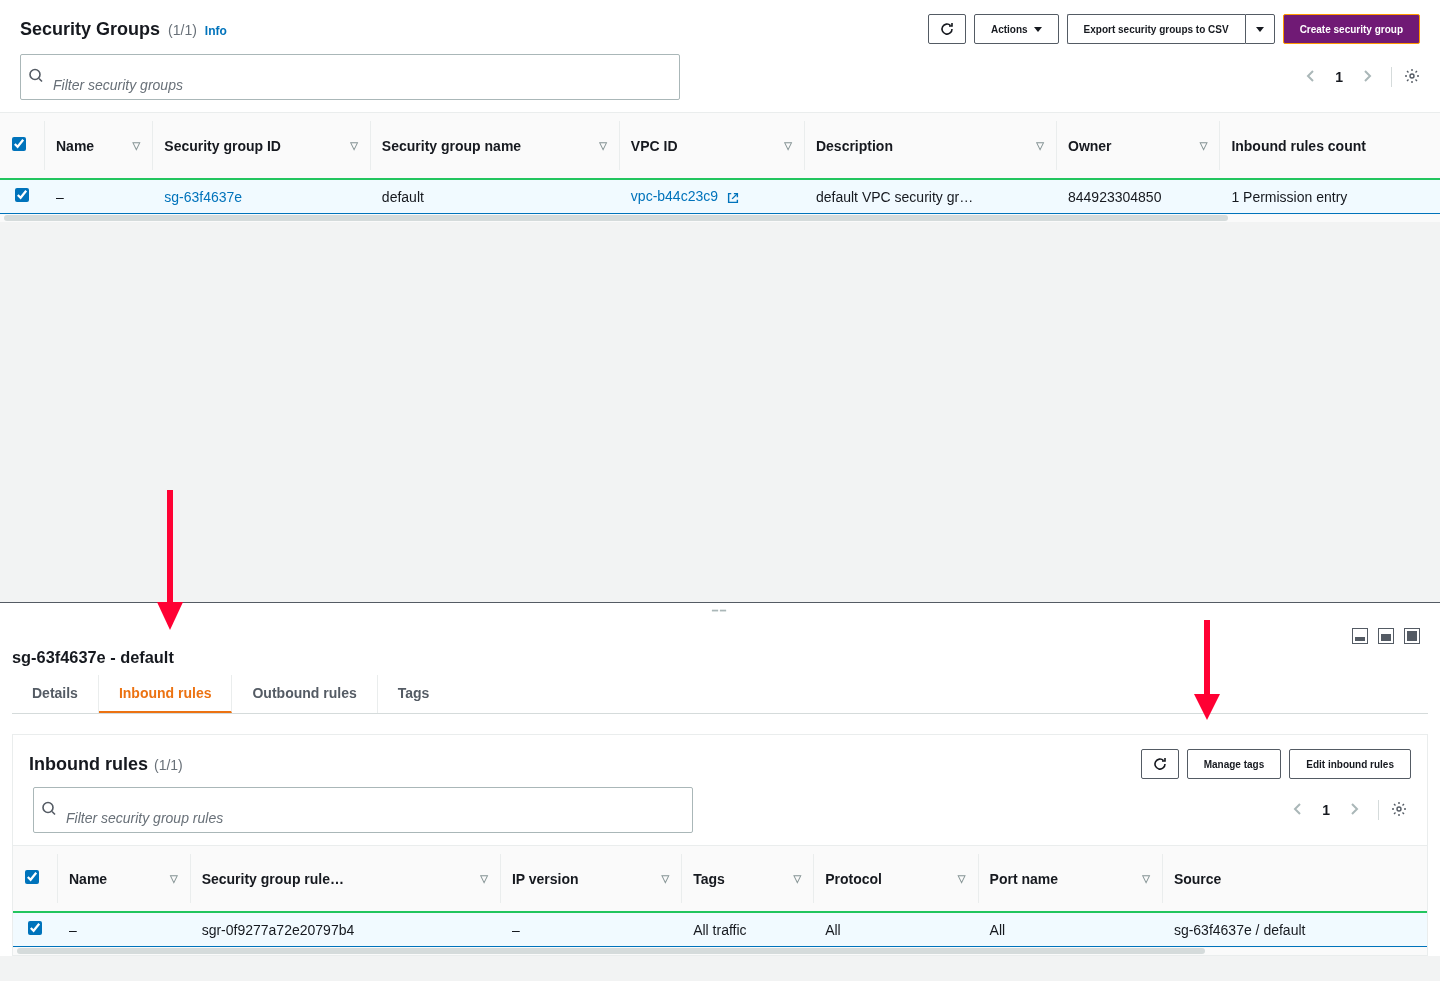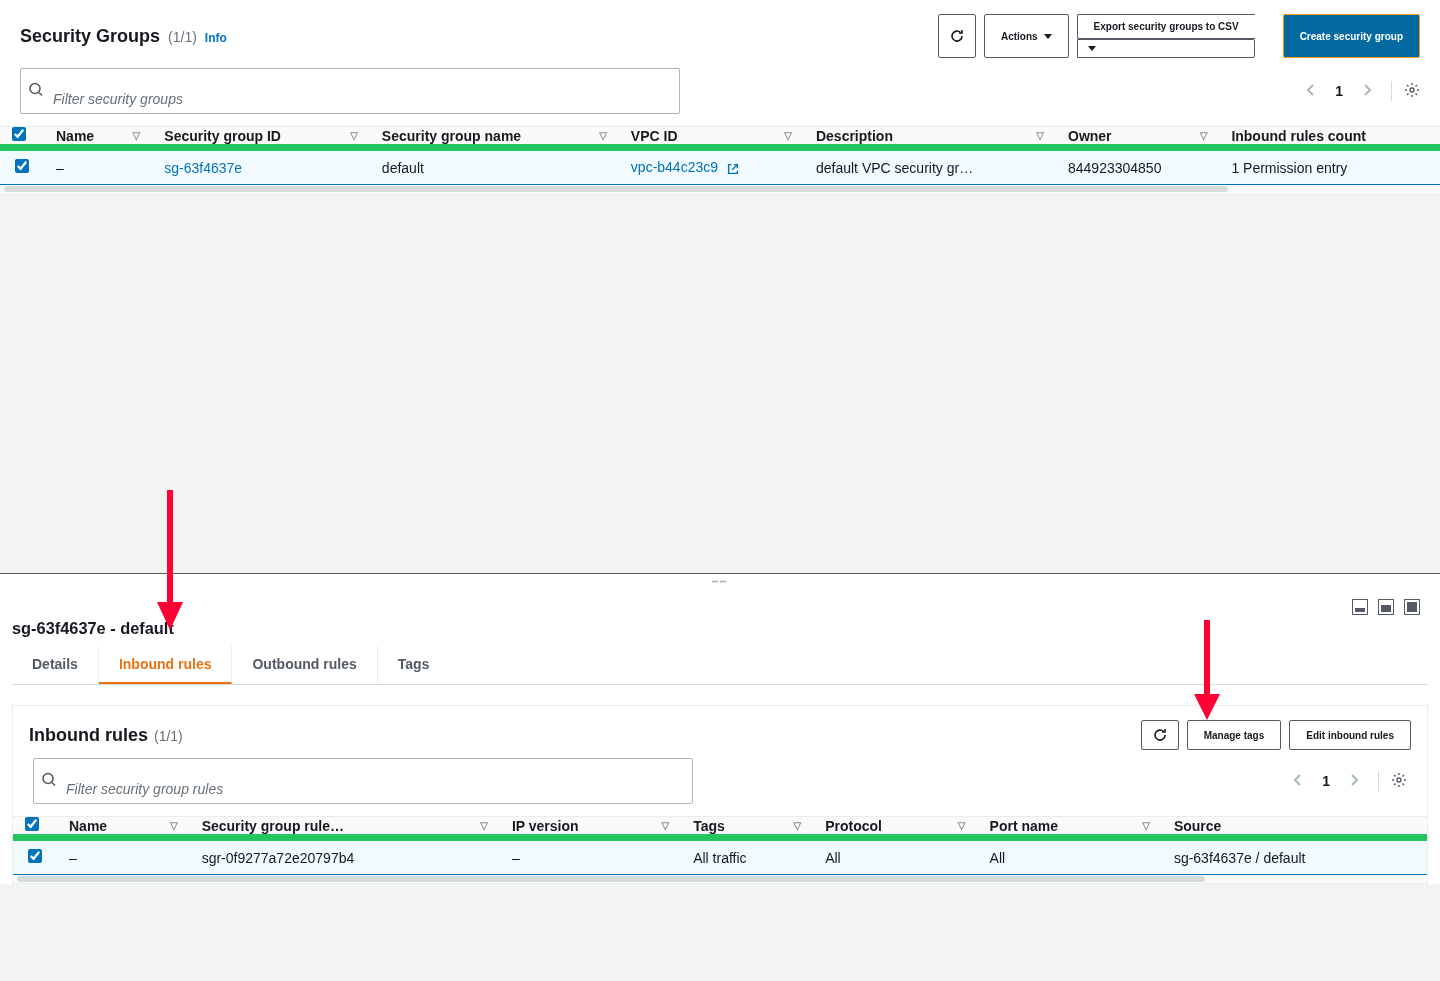--- a/index.html
+++ b/index.html
@@ -10,43 +10,43 @@
 
 .sg-header { display: flex; align-items: center; justify-content: space-between; padding: 14px 20px 10px; }
 .sg-header-left { display: flex; align-items: baseline; gap: 8px; }
 .sg-title { font-size: 18px; font-weight: 700; }
 .sg-count { font-size: 14px; color: #687078; font-weight: 400; }
 .sg-info { font-size: 12px; color: #0073bb; font-weight: 700; cursor: pointer; }
 
 .sg-header-right { display: flex; align-items: stretch; gap: 8px; }
 .btn { border: 1px solid #545b64; background: #fff; color: #16191f; font-weight: 700; font-size: 10px; padding: 6px 16px; border-radius: 2px; cursor: pointer; display: inline-flex; align-items: center; gap: 6px; }
 .btn-icon { padding: 6px 10px; }
-.btn-split { display: inline-flex; flex-direction: column; }
+.btn-split { display: inline-flex; }
 .btn-split .btn:first-child { border-right: none; border-top-right-radius: 0; border-bottom-right-radius: 0; }
 .btn-split .btn:last-child { border-top-left-radius: 0; border-bottom-left-radius: 0; padding: 6px 10px; }
-.btn-primary { background: #0369a1; border-color: #ff9900; color: #fff; margin-left: 20px; }
+.btn-primary { background: #701a75; border-color: #ff9900; color: #fff; }
 
 .caret-down { width: 0; height: 0; border-left: 4px solid transparent; border-right: 4px solid transparent; border-top: 5px solid currentColor; }
 
 
 .toolbar-row { display: flex; align-items: center; justify-content: space-between; padding: 0 20px 12px; gap: 12px; }
 .search-wrap { flex: 0 1 660px; position: relative; }
 .search-input { width: 100%; border: 1px solid #aab7b8; border-radius: 2px; padding: 22px 10px 6px 32px; font-size: 14px; }
 .search-input::placeholder { color: #687078; font-style: italic; }
 .search-icon { position: absolute; left: 8px; top: 50%; transform: translateY(-50%); color: #545b64; }
 
 .pager { display: flex; align-items: center; gap: 12px; color: #545b64; }
 .pager-arrow { color: #aab7b8; cursor: pointer; padding: 4px; }
 .pager-num { color: #16191f; font-weight: 700; }
 .pager-sep { width: 1px; height: 20px; background: #d5dbdb; }
 .gear { cursor: pointer; color: #545b64; }
 
 
 .tbl { width: 100%; border-collapse: collapse; }
-.tbl thead th { text-align: left; font-weight: 700; font-size: 14px; padding: 0 12px; border-top: 1px solid #eaeded; border-bottom: 7px solid #22c55e; background: #fafafa; position: relative; }
+.tbl thead th { text-align: left; font-weight: 700; font-size: 14px; padding: 24px 12px; border-top: 1px solid #eaeded; border-bottom: 2px solid #22c55e; background: #fafafa; position: relative; }
 .tbl thead th:not(:first-child)::before { content: ""; position: absolute; left: 0; top: 8px; bottom: 8px; width: 1px; background: #eaeded; }
 .tbl tbody td { padding: 8px 12px; white-space: nowrap; overflow: hidden; text-overflow: ellipsis; }
 .tbl tbody tr.selected { background: #f1faff; border-top: 1px solid #0073bb; border-bottom: 1px solid #0073bb; }
 .th-inner { display: flex; align-items: center; justify-content: space-between; gap: 8px; }
 .sort-icon { color: #879596; font-size: 10px; }
 .col-check { width: 44px; text-align: center; }
 .checkbox { width: 14px; height: 14px; accent-color: #0073bb; }
 .link { color: #0073bb; cursor: pointer; }
 .ext-icon { display: inline-flex; vertical-align: middle; margin-left: 4px; }
 

